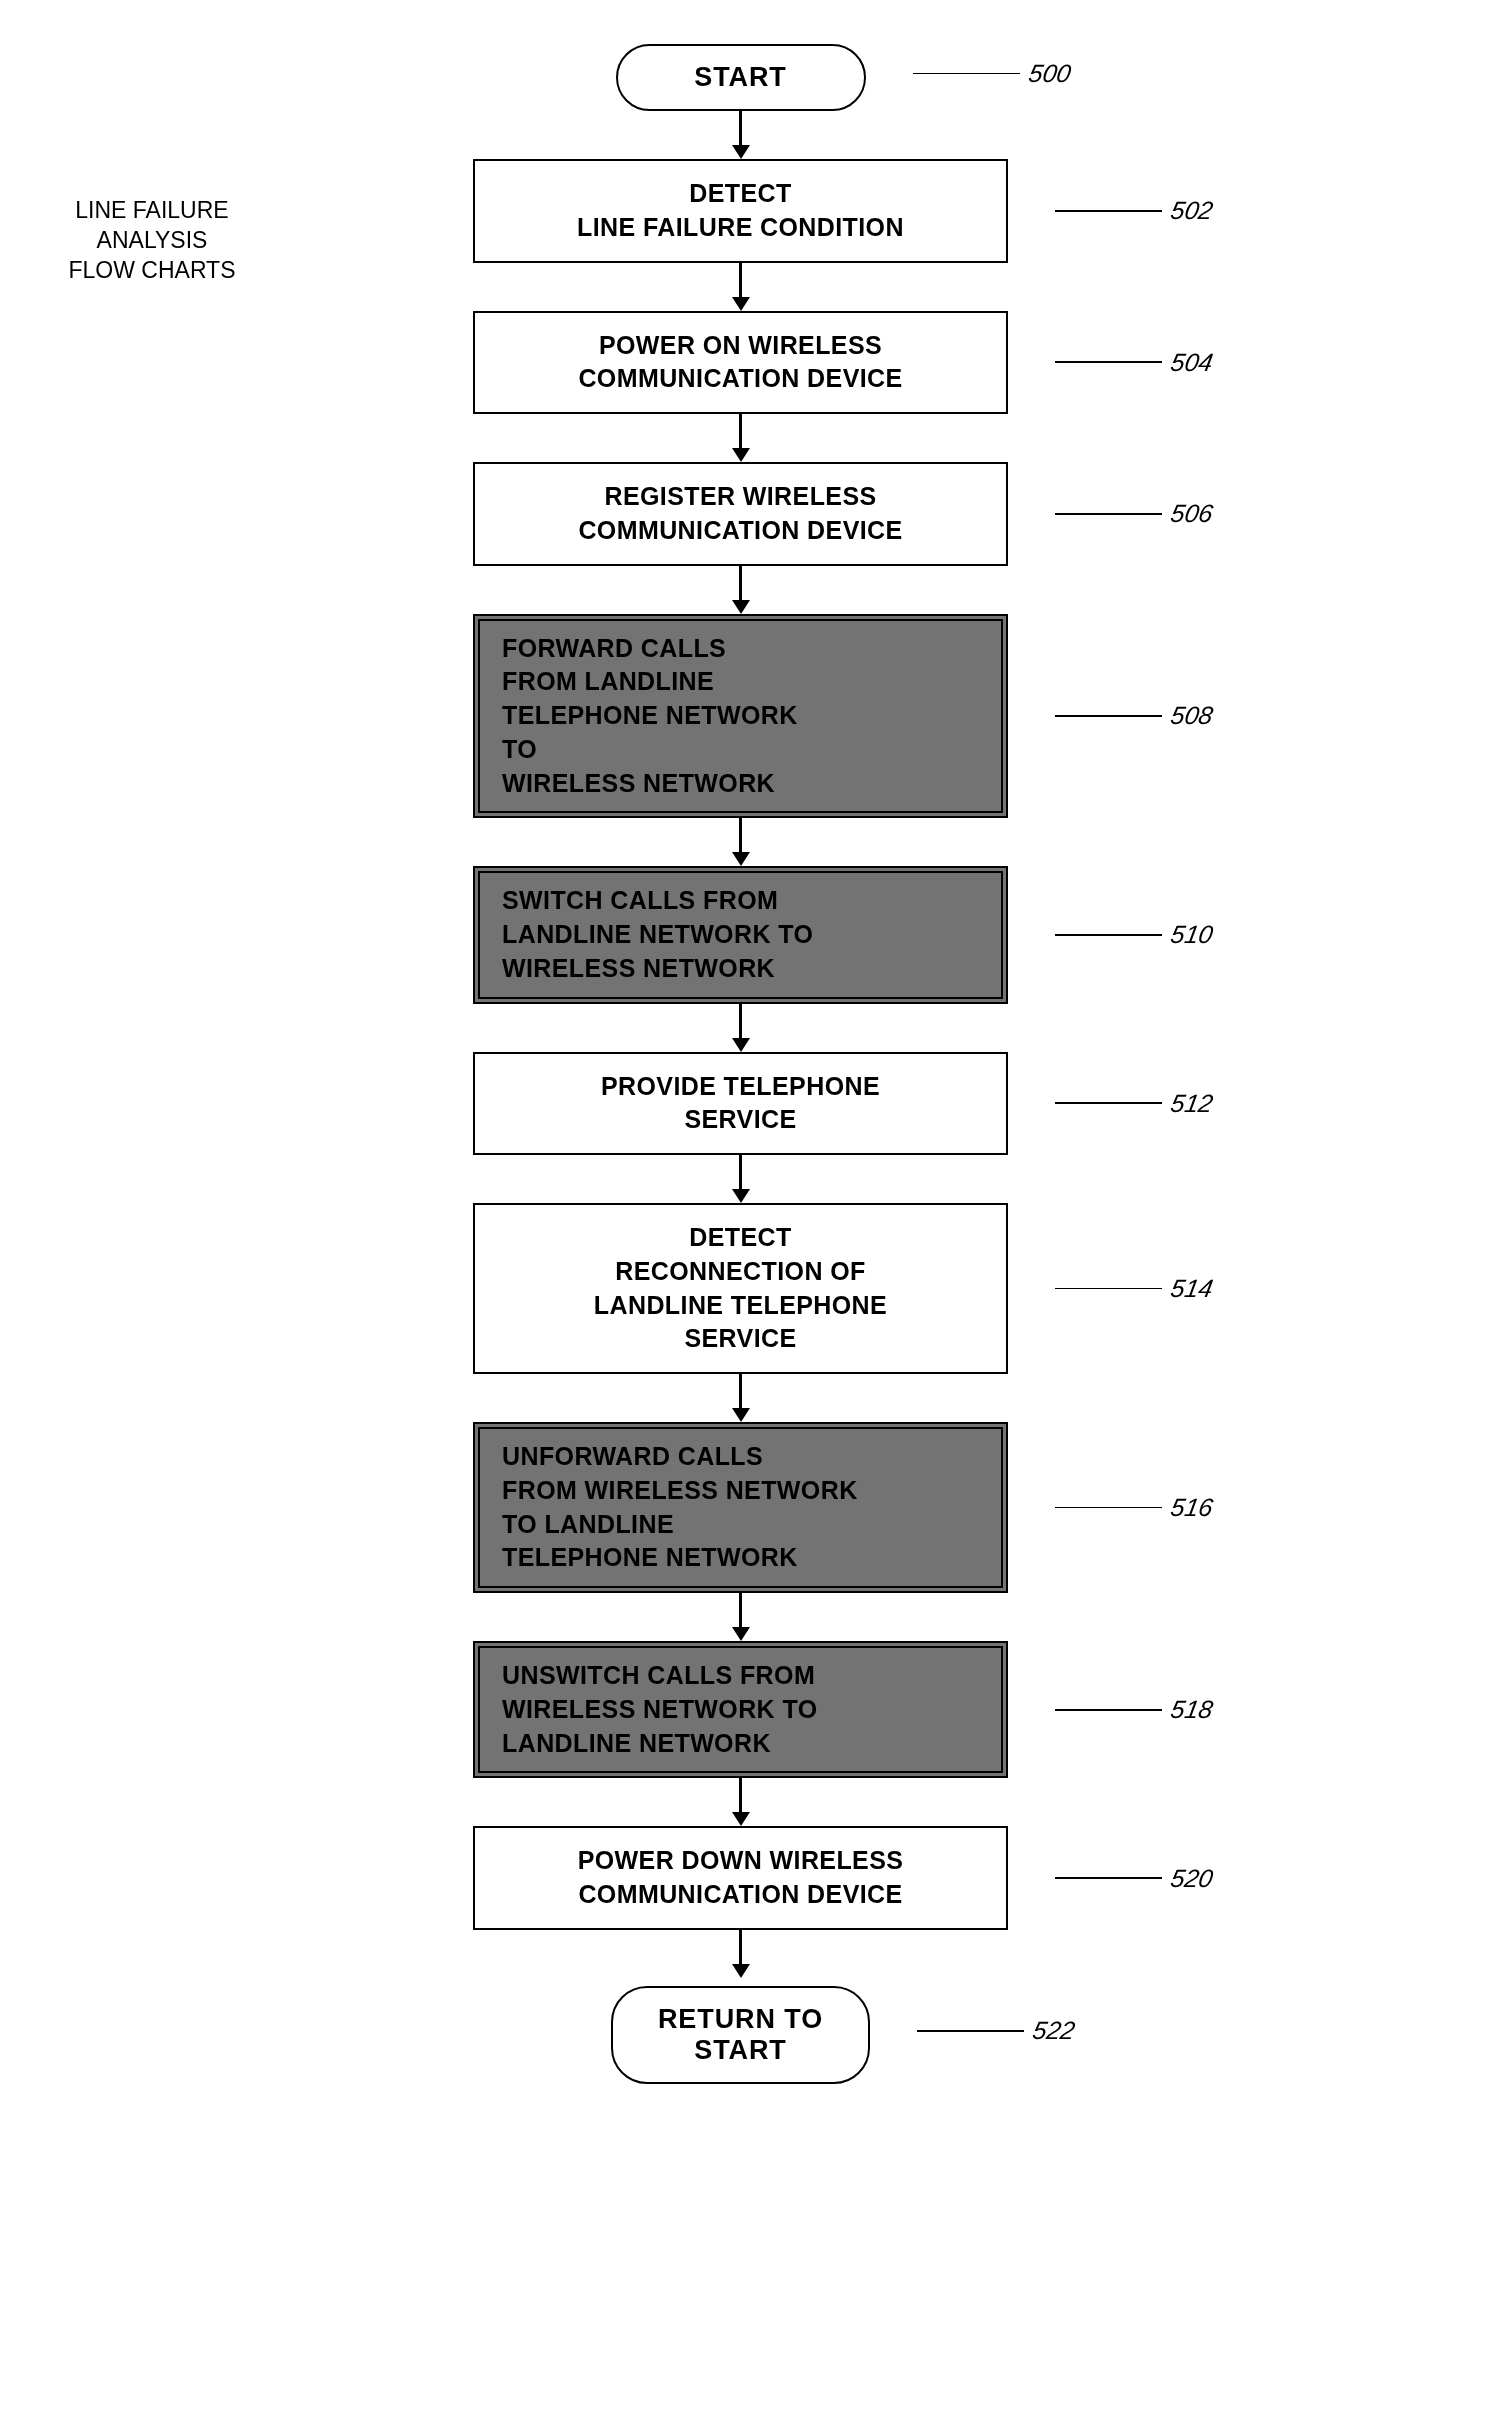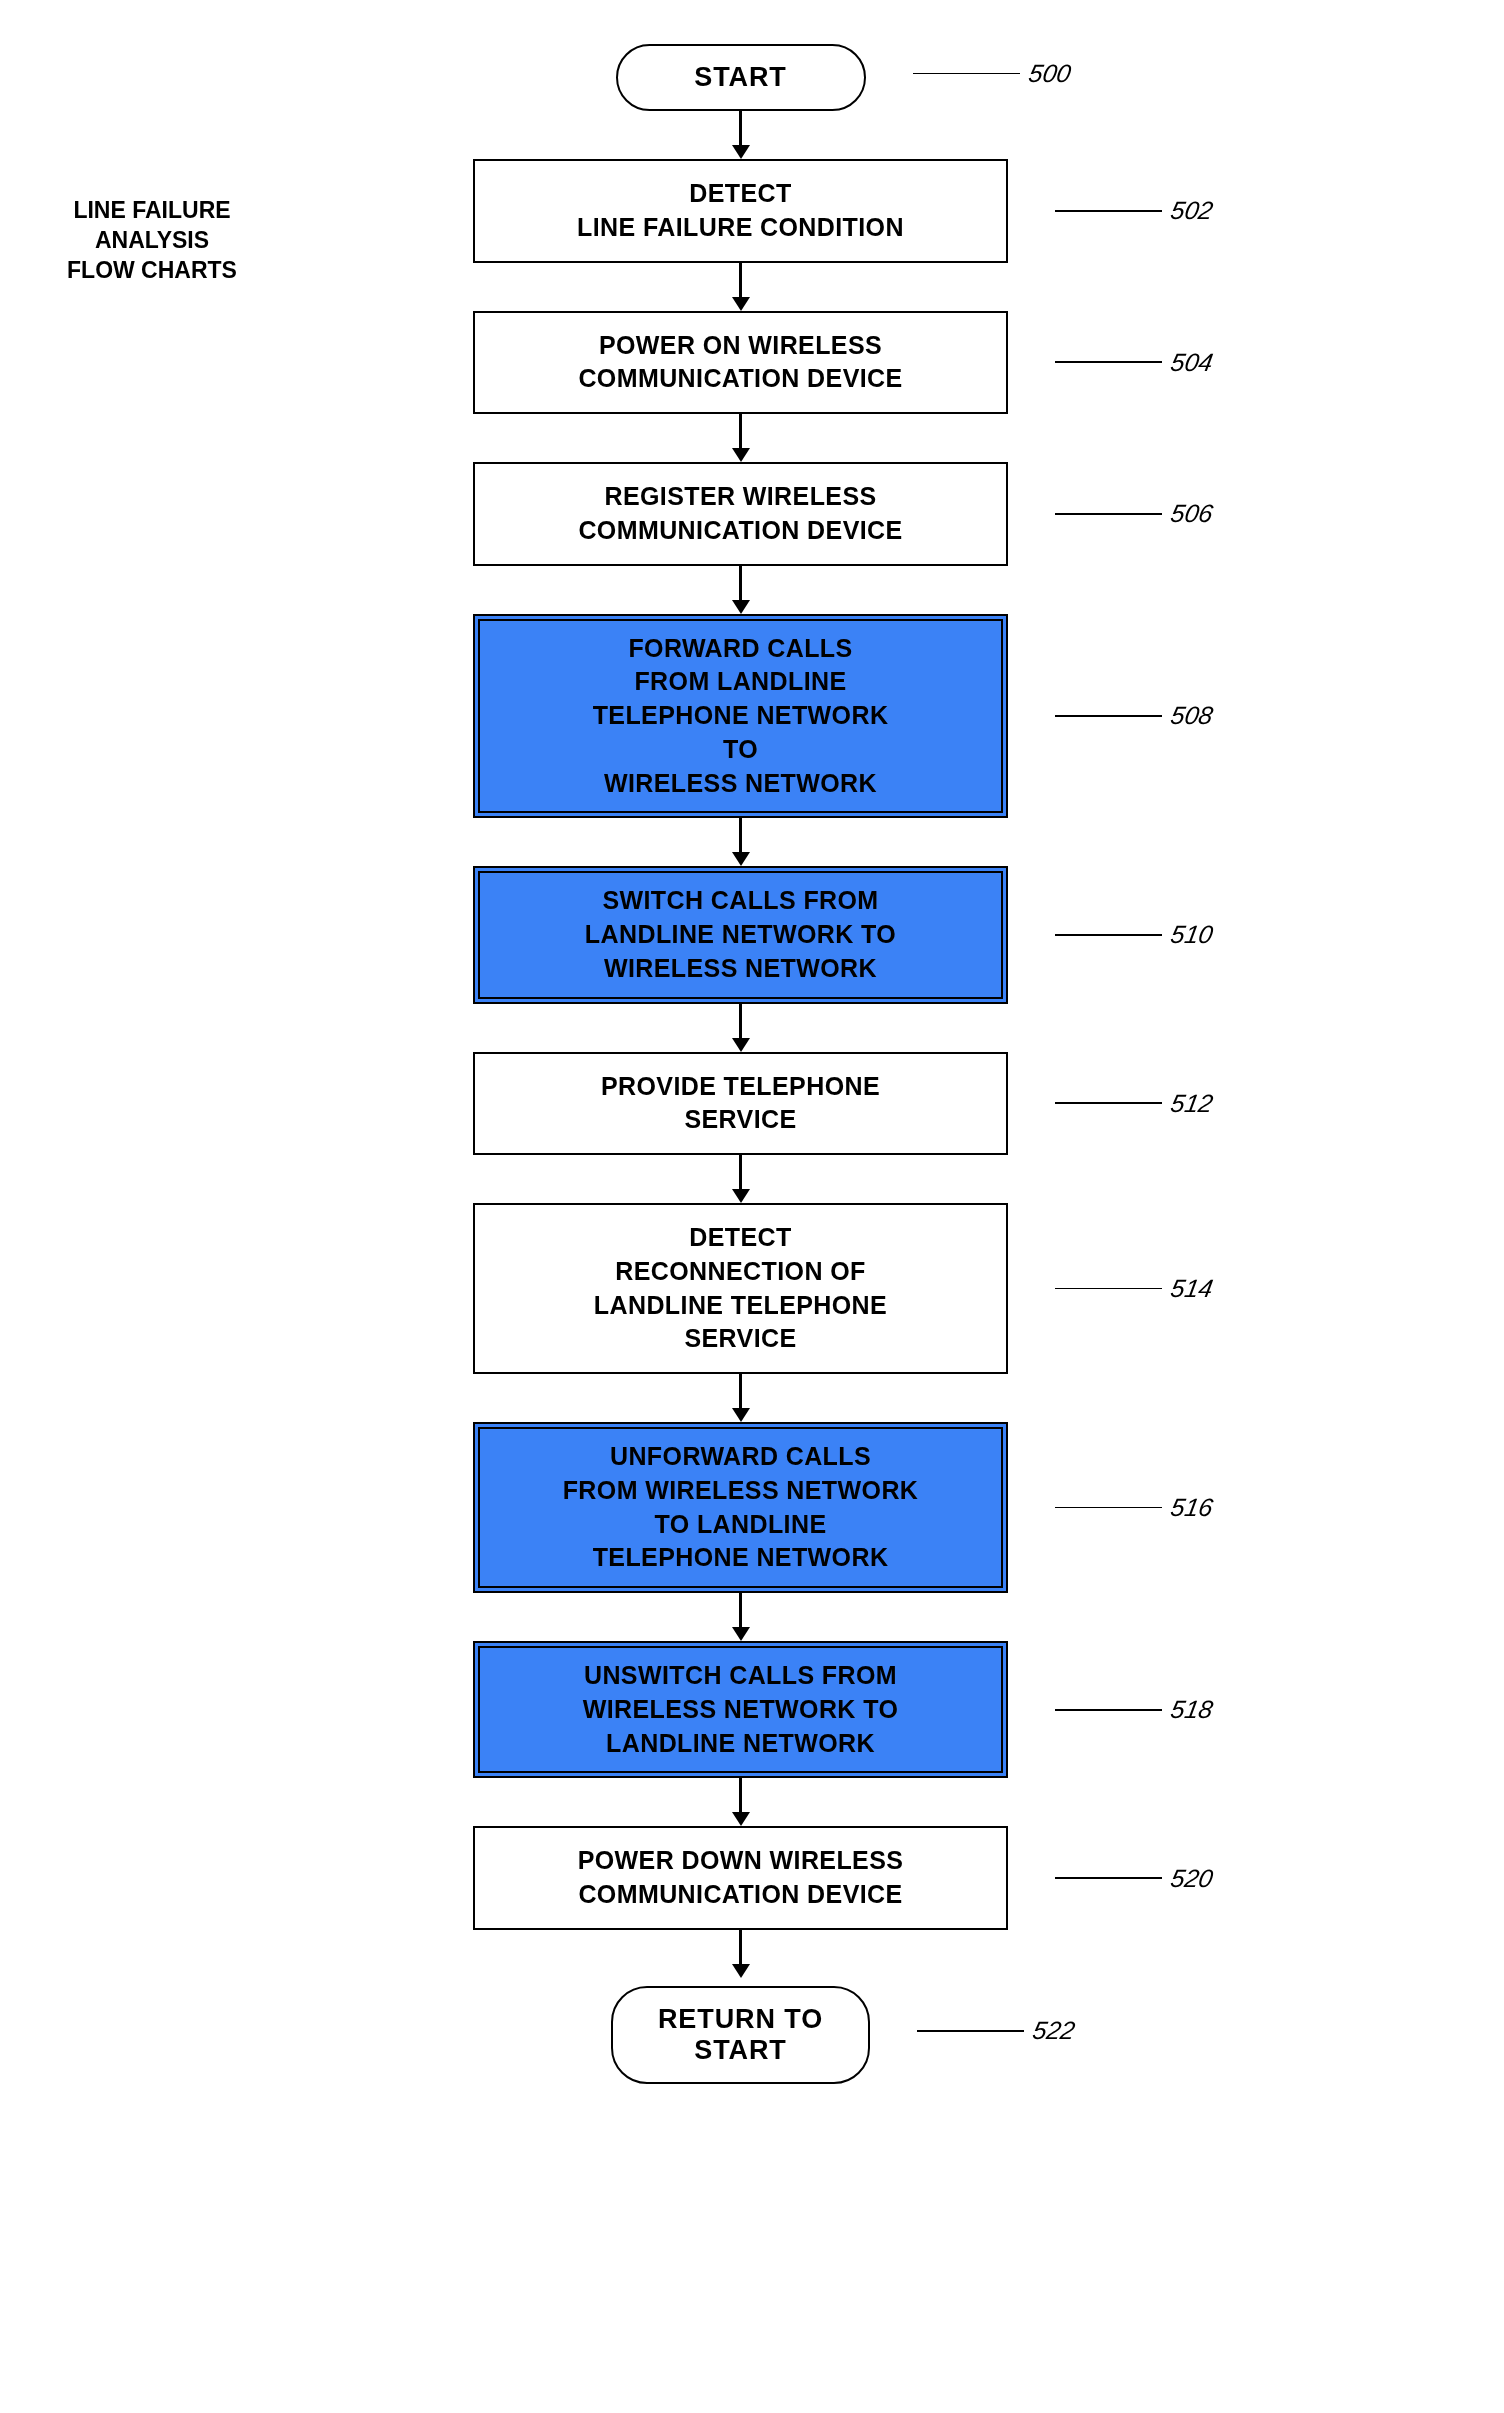--- a/index.html
+++ b/index.html
@@ -18,21 +18,21 @@
       position: relative;
       background: #fff;
     }
 
     
     .side-label {
       position: absolute;
       left: 27px;
       text-align: center;
       font-size: 23px;
-      font-weight: bold;
+      font-weight: normal;
       font-family: Arial, Helvetica, sans-serif;
       color: #000;
       line-height: 1.3;
       width: 250px;
     }
 
     
     .flowchart {
       position: absolute;
       left: 339px;
@@ -74,26 +74,26 @@
       line-height: 1.35;
       letter-spacing: 0.4px;
     }
 
     
     .shape-process-double {
       border: 2.7px solid #000;
       outline: 2.7px solid #000;
       outline-offset: -7.1px;
       padding: 16px 27px;
-      text-align: center;
+      text-align: left;
       font-size: 25px;
       font-weight: bold;
       font-family: Arial, Helvetica, sans-serif;
       color: #000;
-      background: #3b82f6;
+      background: #737373;
       width: 535px;
       line-height: 1.35;
       letter-spacing: 0.4px;
     }
 
     
     .arrow {
       display: flex;
       flex-direction: column;
       align-items: center;

